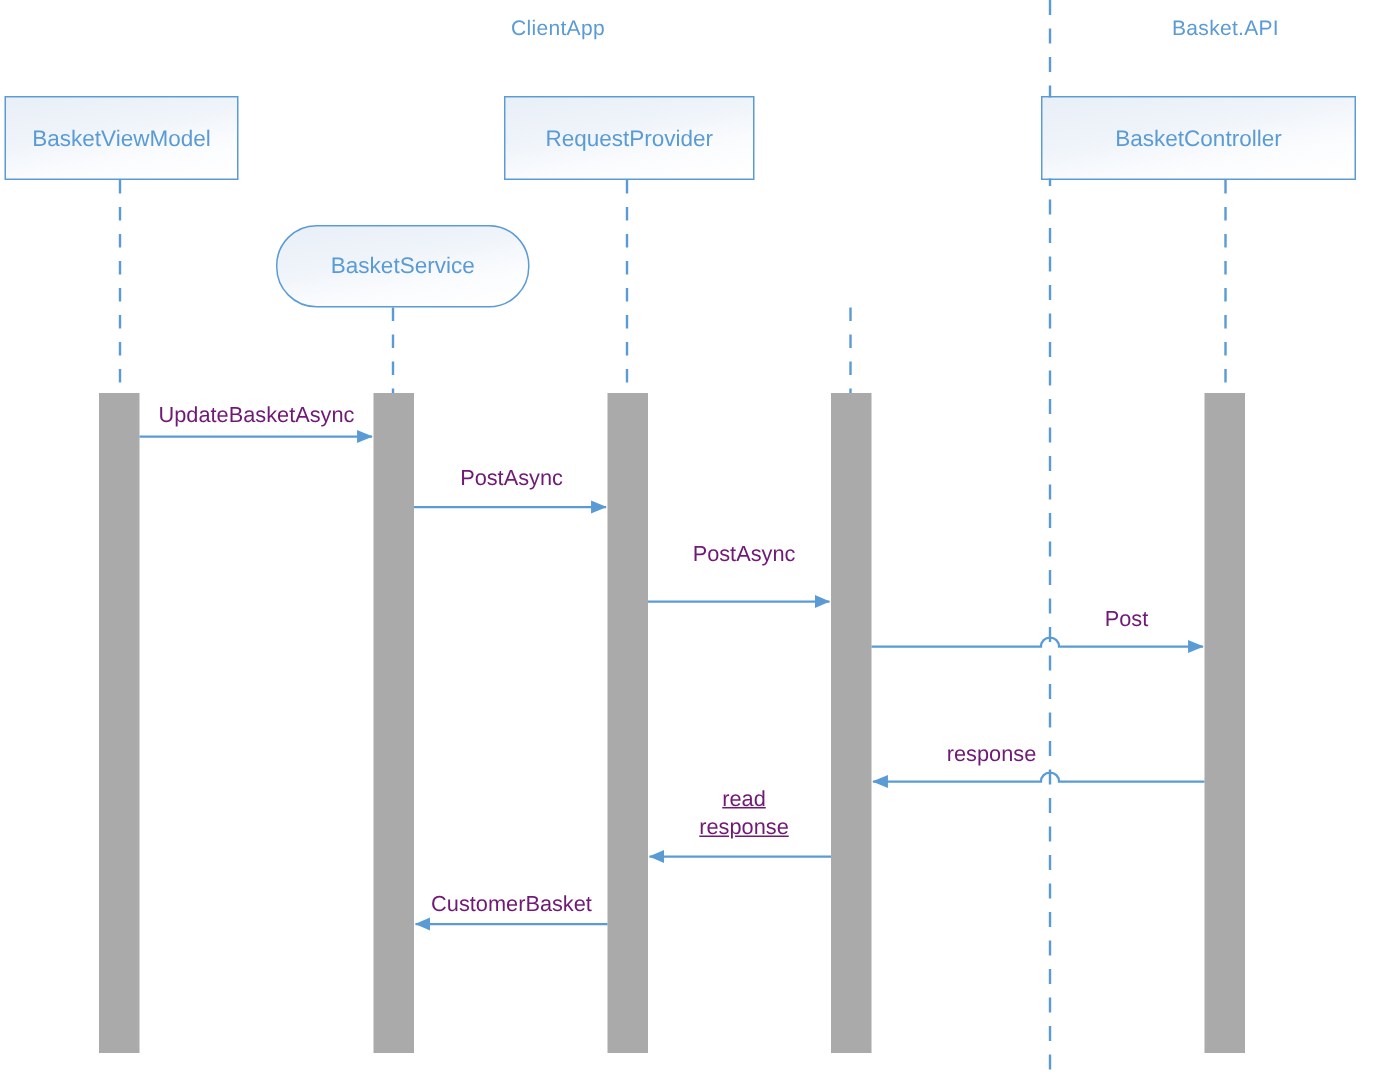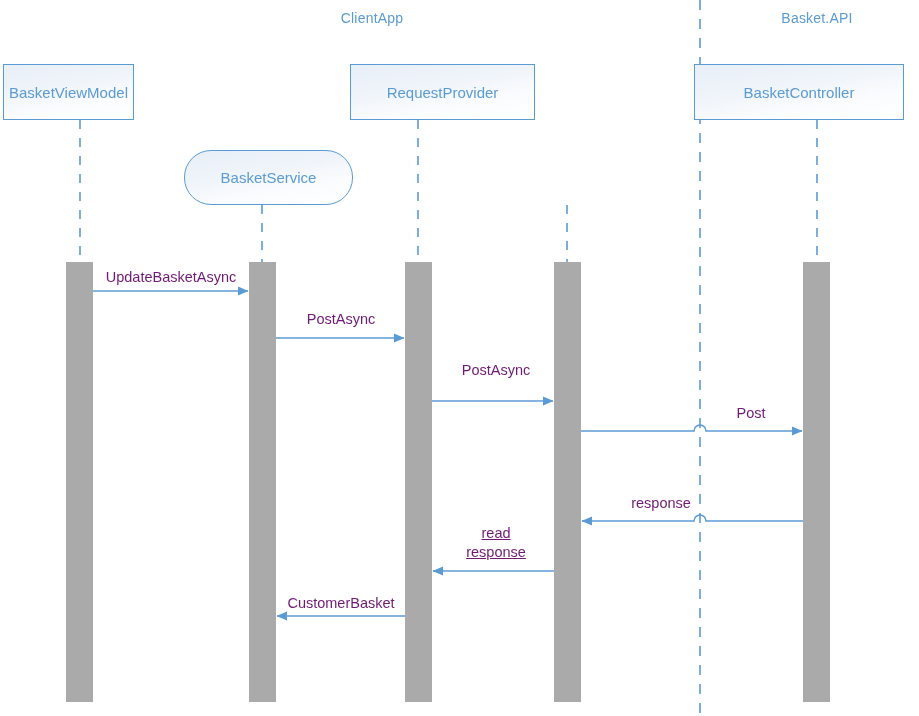--- a/index.html
+++ b/index.html
@@ -61,27 +61,27 @@
     <div class="msg-label" style="left: 661px; top: 494px;">
       <div>response</div>
     </div>
     <div class="msg-label" style="left: 496px; top: 524px; text-decoration: underline;">
       <div>read</div>
       <div>response</div>
     </div>
     <div class="msg-label" style="left: 341px; top: 594px;">
       <div>CustomerBasket</div>
     </div>
-    <div class="lifeline-box" style="left: 3px; top: 64px; width: 131px; height: 56px;">
+    <div class="lifeline-box" style="left: 3px; top: 64px; width: 156px; height: 56px;">
       <span>BasketViewModel</span>
     </div>
     <div class="lifeline-box" style="left: 184px; top: 150px; width: 169px; height: 55px; border-radius: 27px;">
       <span>BasketService</span>
     </div>
-    <div class="lifeline-box" style="left: 350px; top: 64px; width: 185px; height: 56px;">
+    <div class="lifeline-box" style="left: 336px; top: 64px; width: 167px; height: 56px;">
       <span>RequestProvider</span>
     </div>
     <div class="lifeline-box" style="left: 694px; top: 64px; width: 210px; height: 56px;">
       <span>BasketController</span>
     </div>
     <div class="grp-label" style="left: 372px; top: 10px;">ClientApp</div>
     <div class="grp-label" style="left: 817px; top: 10px;">Basket.API</div>
   </div>
 
 </body></html>

